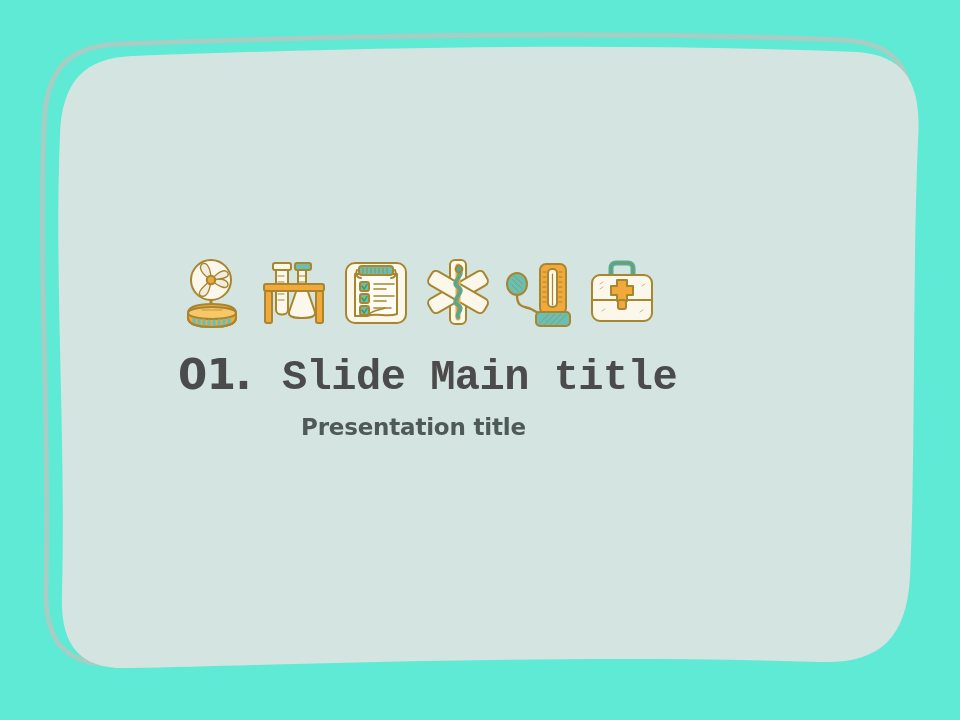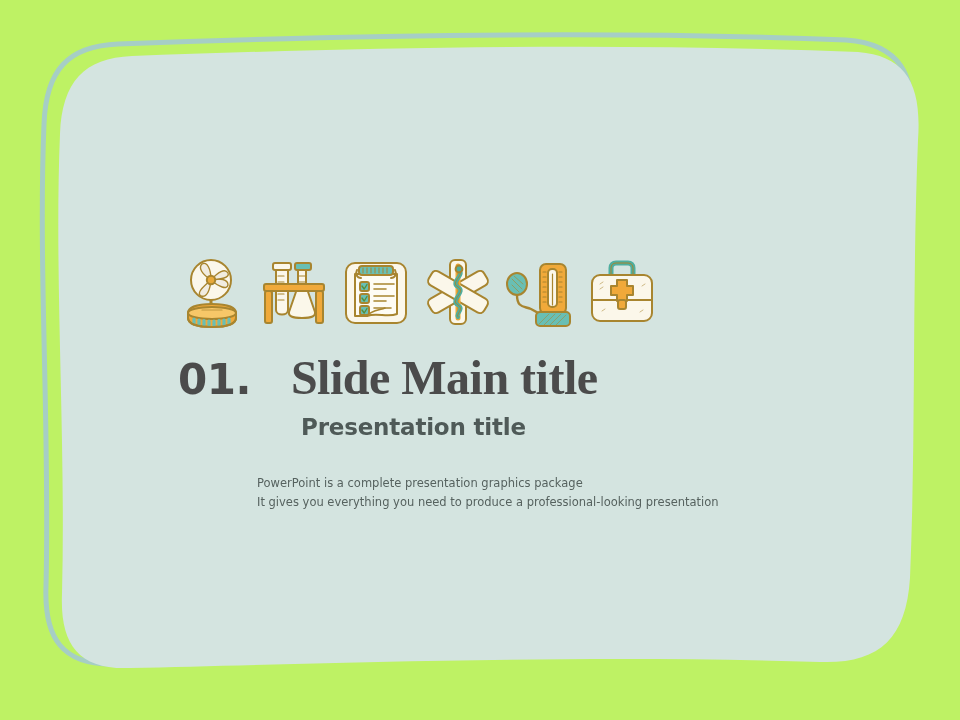--- a/index.html
+++ b/index.html
@@ -11,21 +11,21 @@
     width: 960px;
     height: 720px;
     overflow: hidden;
     font-family: "DejaVu Sans", sans-serif;
   }
 
   #slide {
     position: relative;
     width: 960px;
     height: 720px;
-    background: #bef264;
+    background: #5eead4;
   }
 
   
   .frame-svg {
     position: absolute;
     left: 0;
     top: 0;
     width: 960px;
     height: 720px;
   }
@@ -65,27 +65,27 @@
   }
   #slide-number {
     font-family: "DejaVu Sans", sans-serif;
     font-weight: bold;
     font-size: 42px;
     letter-spacing: -0.5px;
     color: #4b4b4b;
     line-height: 1;
   }
   #main-title {
-    font-family: Liberation Serif, serif;
+    font-family: Liberation Mono, monospace;
     font-weight: bold;
-    font-size: 48px;
+    font-size: 42px;
     letter-spacing: -0.5px;
     color: #4b4b4b;
     line-height: 1;
-    margin-left: 40px;
+    margin-left: 31px;
   }
 
   #subtitle {
     position: absolute;
     left: 256px;
     top: 414px;
     font-family: "DejaVu Sans", sans-serif;
     font-weight: bold;
     font-size: 23px;
     letter-spacing: -0.2px;
@@ -278,19 +278,15 @@
 
     </div>
 
     <div id="title-row">
       <span id="slide-number">01.</span>
       <span id="main-title">Slide Main title</span>
     </div>
 
     <div id="subtitle">Presentation title</div>
 
-    <div id="body-text">
-      <div>PowerPoint is a complete presentation graphics package</div>
-      <div>It gives you everything you need to produce a professional-looking presentation</div>
-    </div>
 
   </div>
 </div>
 
 </body></html>

